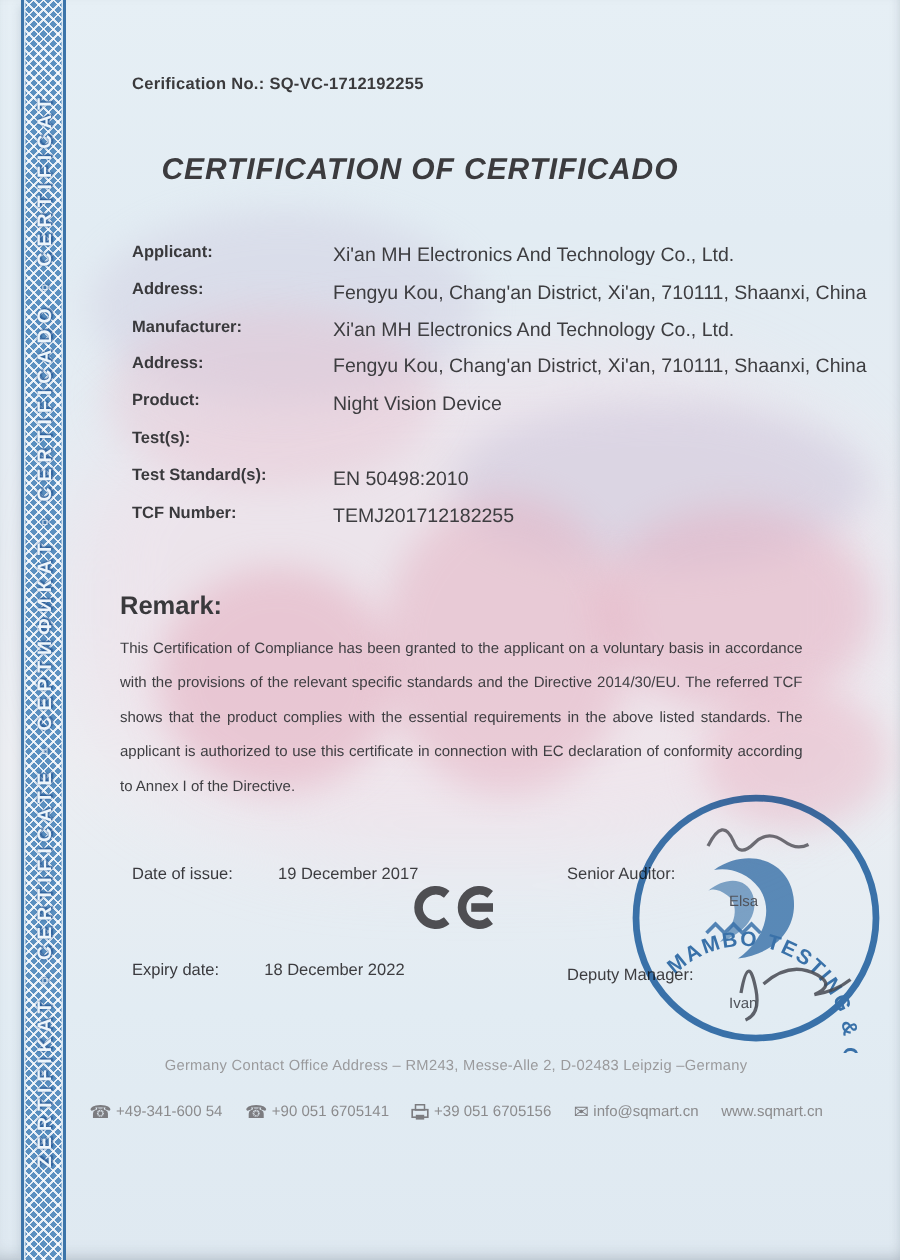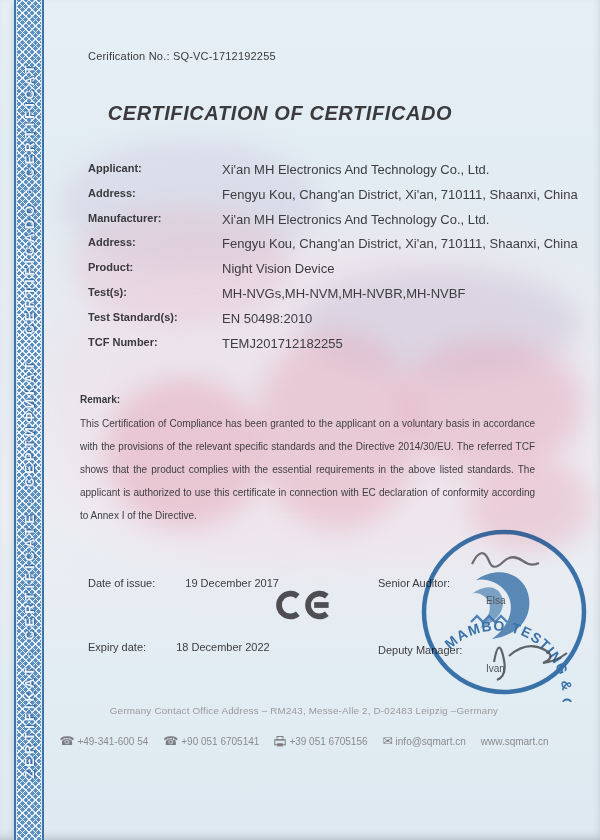--- a/index.html
+++ b/index.html
@@ -31,31 +31,31 @@
     box-shadow:inset 1px 0 0 #d9e6f1, inset -1px 0 0 #d9e6f1, -4px 0 6px -3px rgba(120,140,160,.3);
   }
   .band-text{
     position:absolute;left:14px;top:0;width:840px;height:30px;
     transform-origin:0 0;transform:rotate(-90deg) translateX(-840px);
     display:flex;align-items:center;justify-content:center;white-space:nowrap;
     font-size:13px;font-weight:bold;letter-spacing:4px;color:#eef5fb;
     text-shadow:0 0 2px rgba(40,90,150,.95), 1px 1px 1px rgba(40,90,150,.85);
   }
   
-  .cert-no{position:absolute;left:88px;top:50px;font-size:11px;font-weight:normal;color:#3a3a3c;letter-spacing:.2px;}
+  .cert-no{position:absolute;left:88px;top:50px;font-size:11px;font-weight:bold;color:#3a3a3c;letter-spacing:.2px;}
   .title{position:absolute;left:60px;top:102px;width:440px;margin:0;text-align:center;
     font-size:20px;font-weight:bold;font-style:italic;color:#3b3b3e;letter-spacing:.6px;}
   
   .fields{position:absolute;left:88px;top:162px;right:30px;}
   .frow{display:flex;height:24.8px;align-items:flex-start;}
   .flabel{width:134px;flex:0 0 134px;font-size:11px;font-weight:bold;color:#39393c;}
   .fvalue{font-size:13px;color:#3d3d40;white-space:nowrap;}
   
   .remark{position:absolute;left:80px;top:394px;width:455px;}
-  .remark-h{font-size:10px;font-weight:bold;color:#39393c;margin-bottom:7px;}
+  .remark-h{font-size:17px;font-weight:bold;color:#39393c;margin-bottom:7px;}
   .remark-body{margin:0;font-size:10px;line-height:23px;color:#3e3e42;text-align:justify;}
   
   .sig-row{position:absolute;font-size:11px;color:#3d3d40;}
   .sig-row .lab{font-weight:normal;margin-right:27px;color:#3a3a3e;}
   .r-issue{left:88px;top:577px;}
   .r-expiry{left:88px;top:641px;}
   .r-auditor{left:378px;top:577px;}
   .r-deputy{left:378px;top:644px;}
   .ce{position:absolute;left:276px;top:584px;width:58px;height:42px;}
   .stamp{position:absolute;left:414px;top:522px;width:180px;height:180px;mix-blend-mode:multiply;opacity:.92;}
@@ -108,21 +108,20 @@
     <div class="frow">
       <span class="flabel">Address:</span>
       <span class="fvalue">Fengyu Kou, Chang'an District, Xi'an, 710111, Shaanxi, China</span>
     </div>
     <div class="frow">
       <span class="flabel">Product:</span>
       <span class="fvalue">Night Vision Device</span>
     </div>
     <div class="frow">
       <span class="flabel">Test(s):</span>
-      <span class="fvalue">MH-NVGs,MH-NVM,MH-NVBR,MH-NVBF</span>
     </div>
     <div class="frow">
       <span class="flabel">Test Standard(s):</span>
       <span class="fvalue">EN 50498:2010</span>
     </div>
     <div class="frow">
       <span class="flabel">TCF Number:</span>
       <span class="fvalue">TEMJ201712182255</span>
     </div>
   </div>

